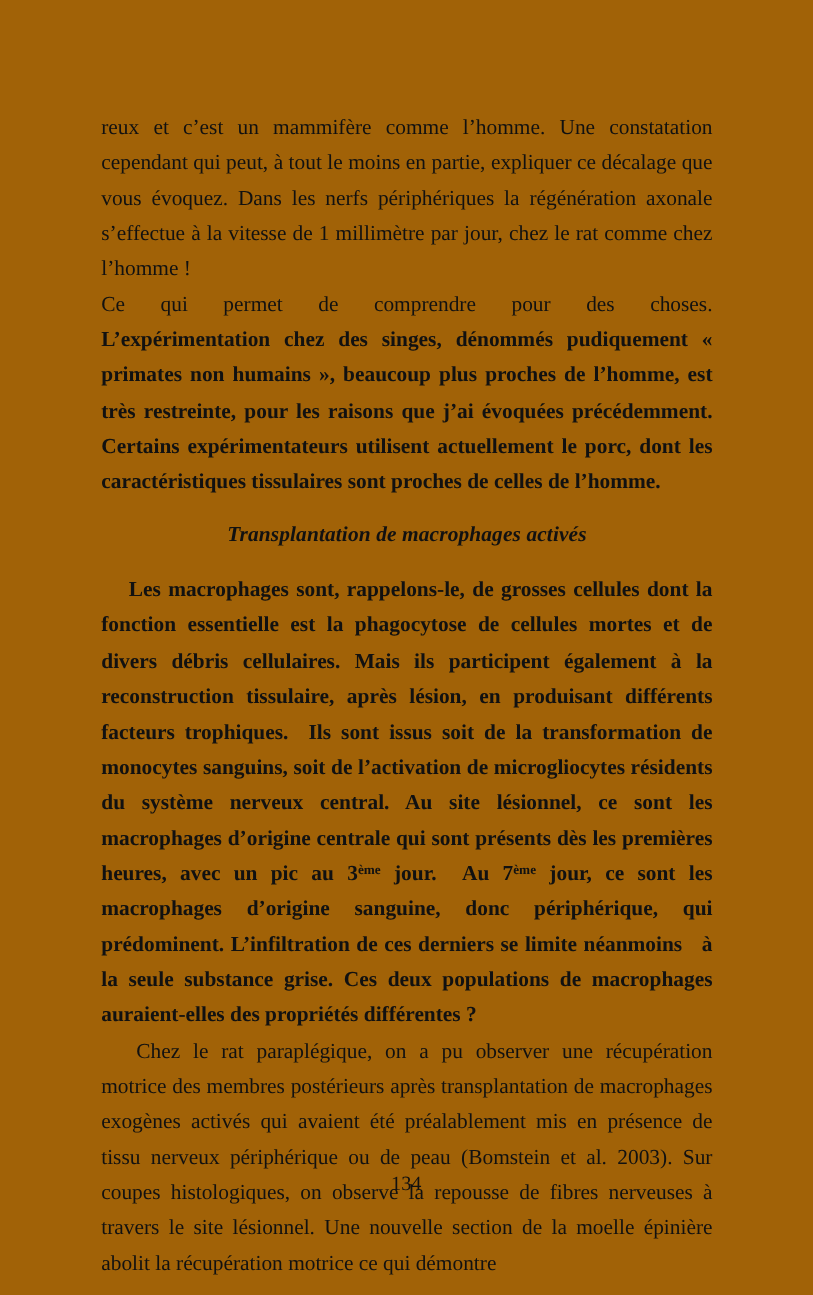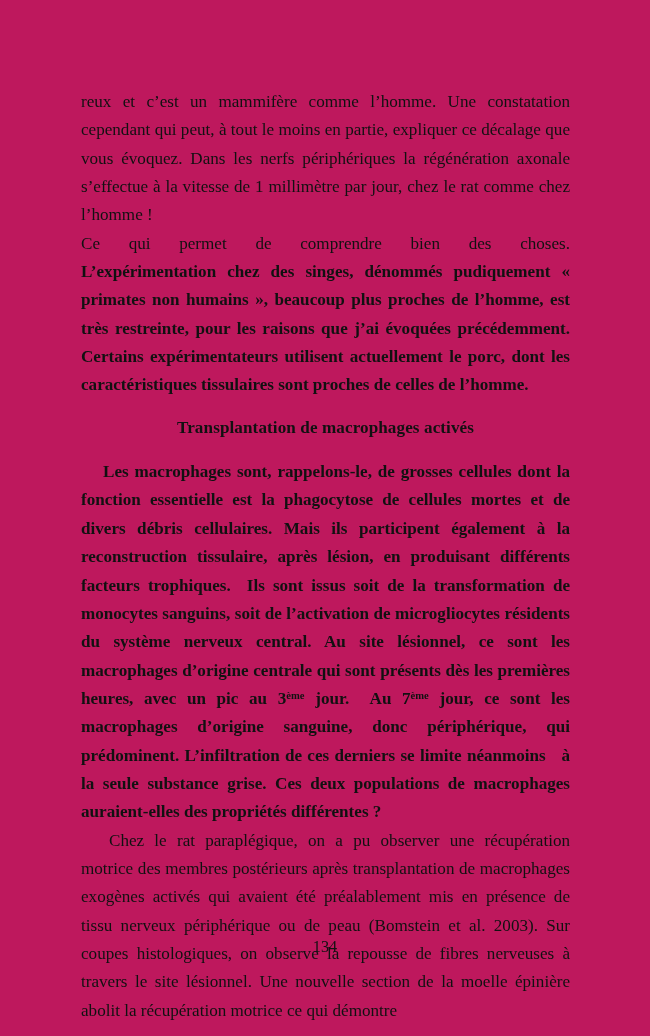--- a/index.html
+++ b/index.html
@@ -16,21 +16,21 @@
     color: #111111;
     overflow: hidden;
   }
 
   #page {
     position: absolute;
     left: 0;
     top: 0;
     width: 650px;
     height: 1036px;
-    background: #be185d;
+    background: #a16207;
   }
 
   #text-column {
     position: absolute;
     left: 81px;
     top: 88px;
     width: 489px;
   }
 
   
@@ -64,20 +64,21 @@
 
   
   .ragged-last { text-align-last: auto; font-weight: bold; }
 
   
   .section-heading {
     margin: 0;
     font-size: 17.1px;
     line-height: 28.35px;
     font-weight: bold;
+    font-style: italic;
     text-align: center;
     text-indent: 0;
     padding-top: 14px;
     padding-bottom: 0px;
     letter-spacing: 0.1px;
   }
 
   
   sup.ordinal {
     font-size: 0.62em;
@@ -106,21 +107,21 @@
 
 <div id="page">
 
   <div id="text-column">
 
     <p class="para continuation">
       <span>reux et c’est un mammifère comme l’homme. Une constatation cependant qui peut, à tout le moins en partie, expliquer ce décalage que vous évoquez. Dans les nerfs périphériques la régénération axonale s’effectue à la vitesse de 1 millimètre par jour, chez le rat comme chez l’homme !</span>
     </p>
 
     <p class="para continuation">
-      <span class="forced-line">Ce qui permet de comprendre bien des choses.</span>
+      <span class="forced-line">Ce qui permet de comprendre pour des choses.</span>
     </p>
 
     <p class="para continuation ragged-last">
       <span>L’expérimentation chez des singes, dénommés pudiquement « primates non humains », beaucoup plus proches de l’homme, est très restreinte, pour les raisons que j’ai évoquées précédemment. Certains expérimentateurs utilisent actuellement le porc, dont les caractéristiques tissulaires sont proches de celles de l’homme.</span>
     </p>
 
     <h2 class="section-heading">Transplantation de macrophages activés</h2>
 
     <p class="para indent-sm ragged-last">
       <span class="wsp">Les macrophages sont, rappelons-le, de grosses cellules dont la fonction essentielle est la phagocytose de cellules mortes et de divers débris cellulaires. Mais ils participent également à la reconstruction tissulaire, après lésion, en produisant différents facteurs trophiques.  Ils sont issus soit de la transformation de monocytes sanguins, soit de l’activation de microgliocytes résidents du système nerveux central. Au site lésionnel, ce sont les macrophages d’origine centrale qui sont présents dès les premières heures, avec un pic au 3</span><sup class="ordinal">ème</sup><span class="wsp"> jour.  Au 7</span><sup class="ordinal">ème</sup><span class="wsp"> jour, ce sont les macrophages d’origine sanguine, donc périphérique, qui prédominent. L’infiltration de ces derniers se limite néanmoins   à la seule substance grise. Ces deux populations de macrophages auraient-elles des propriétés différentes ?</span>

